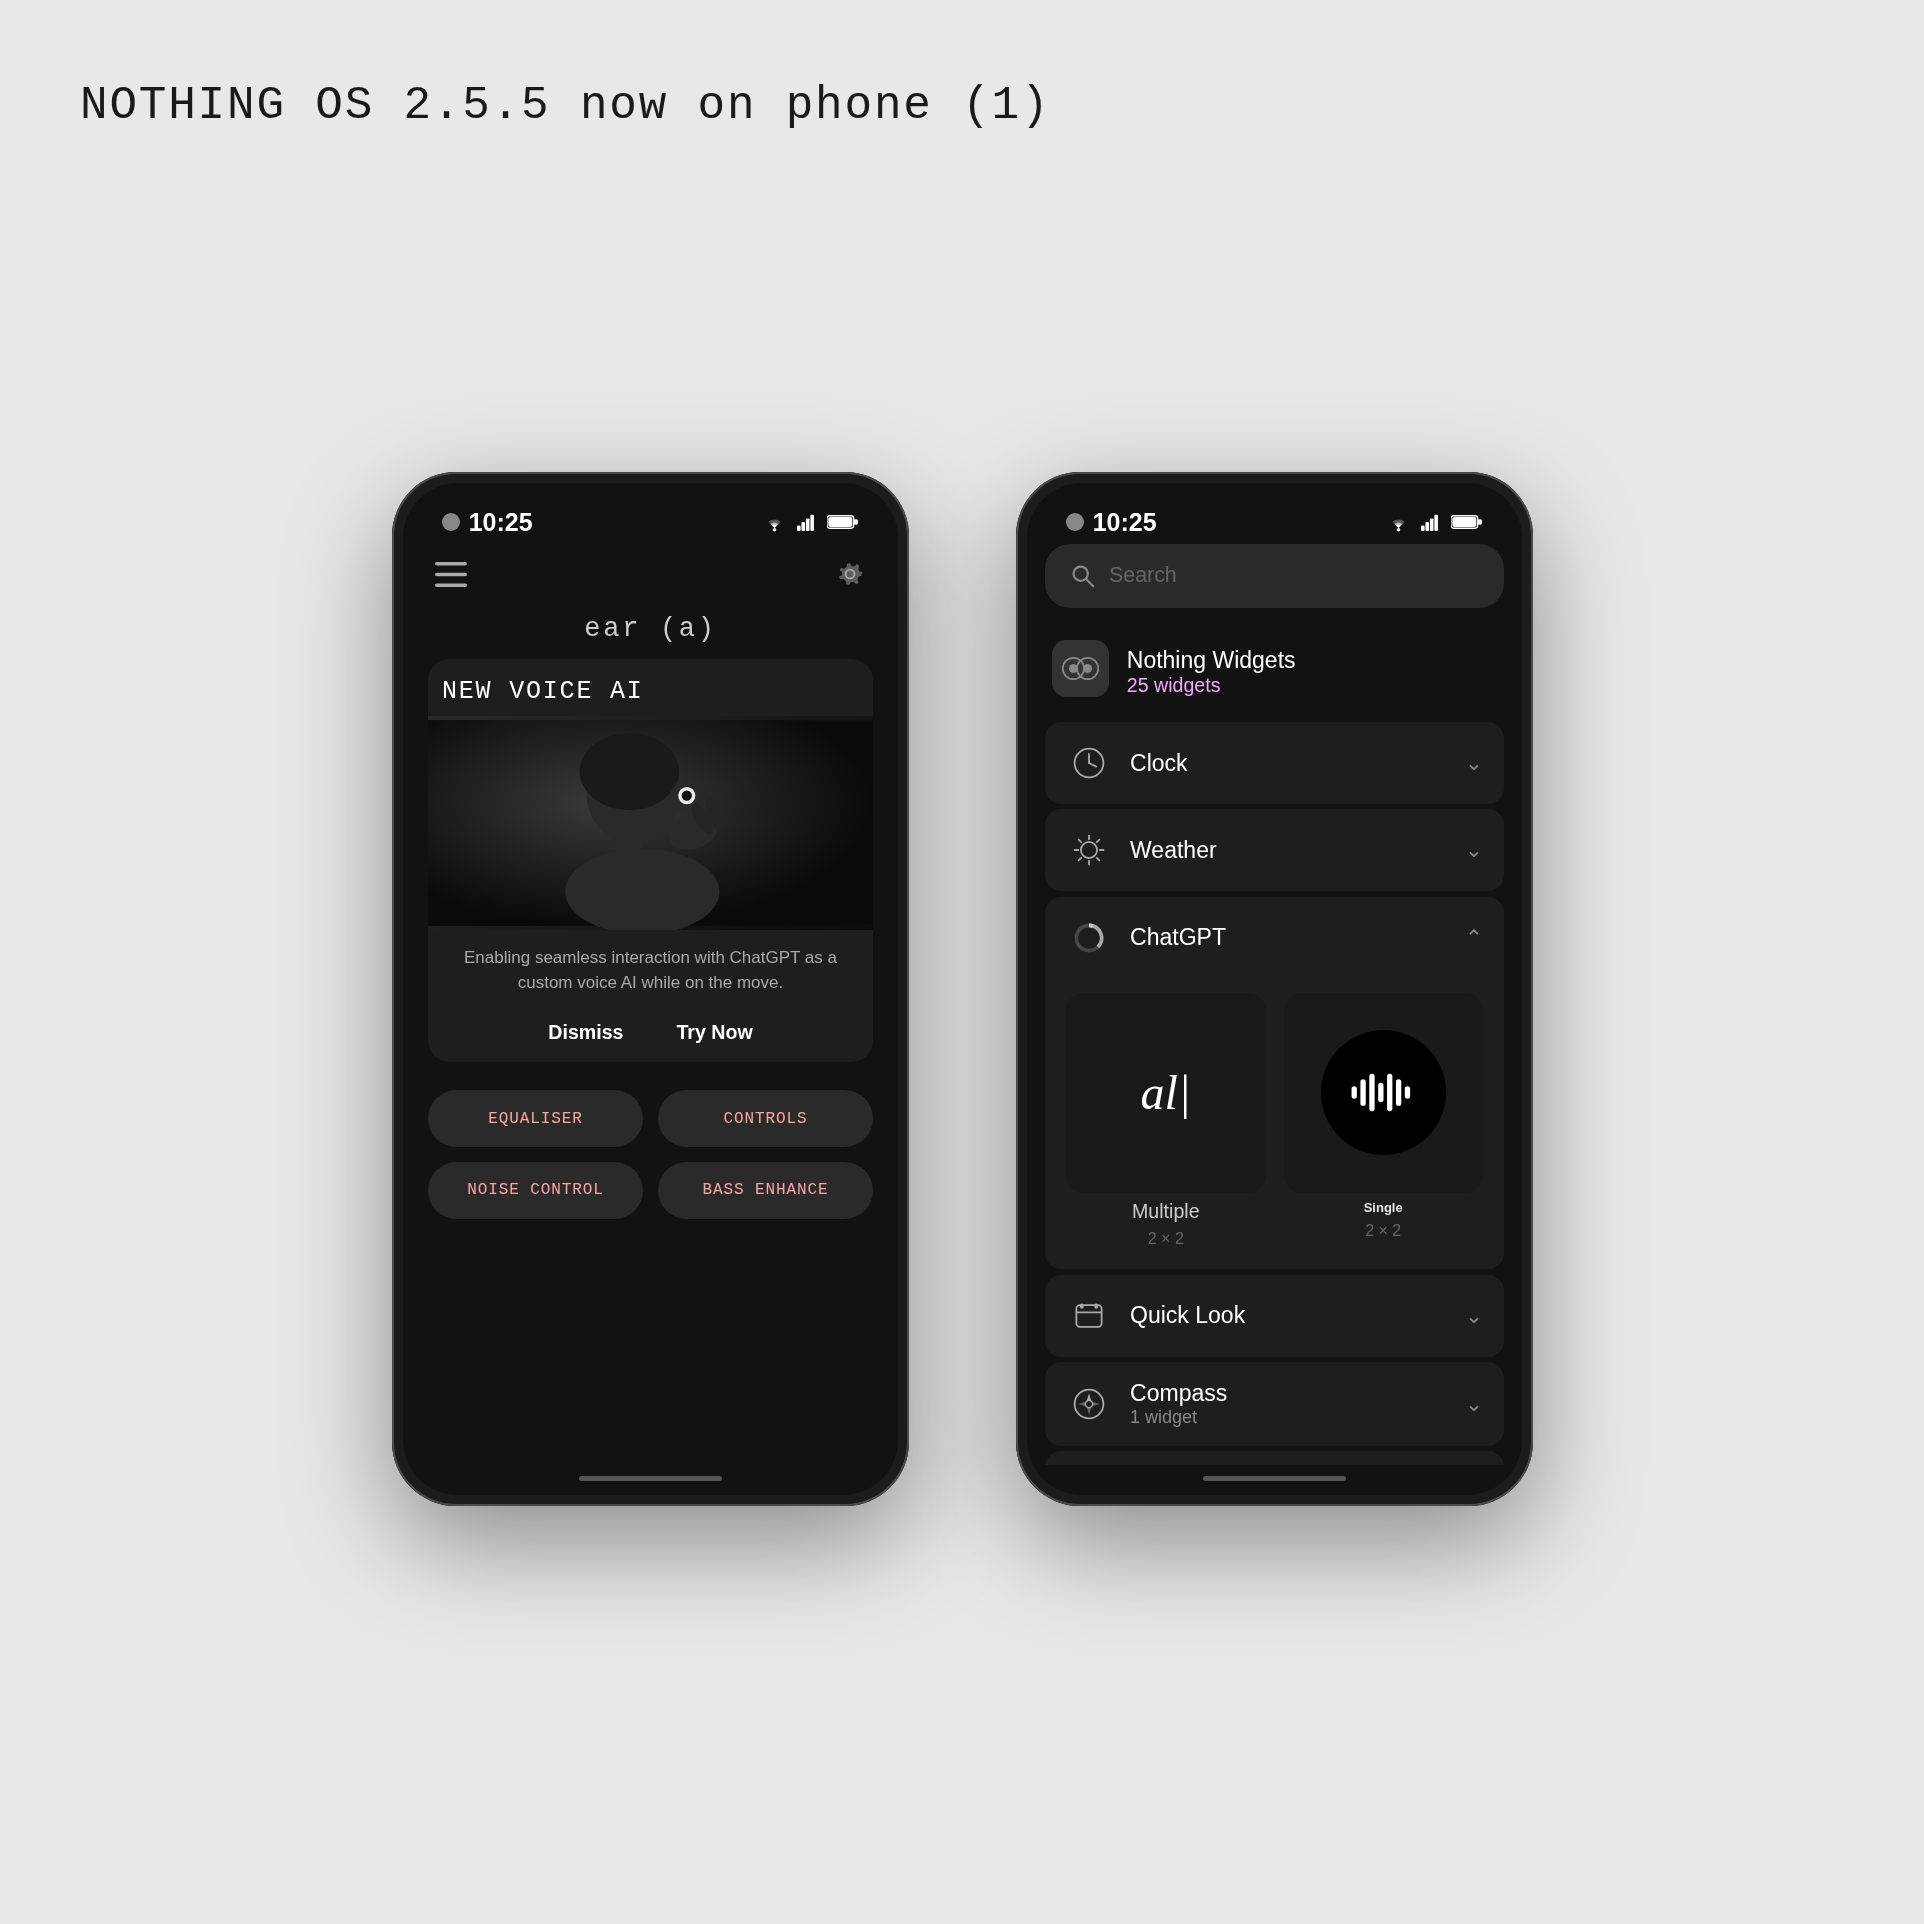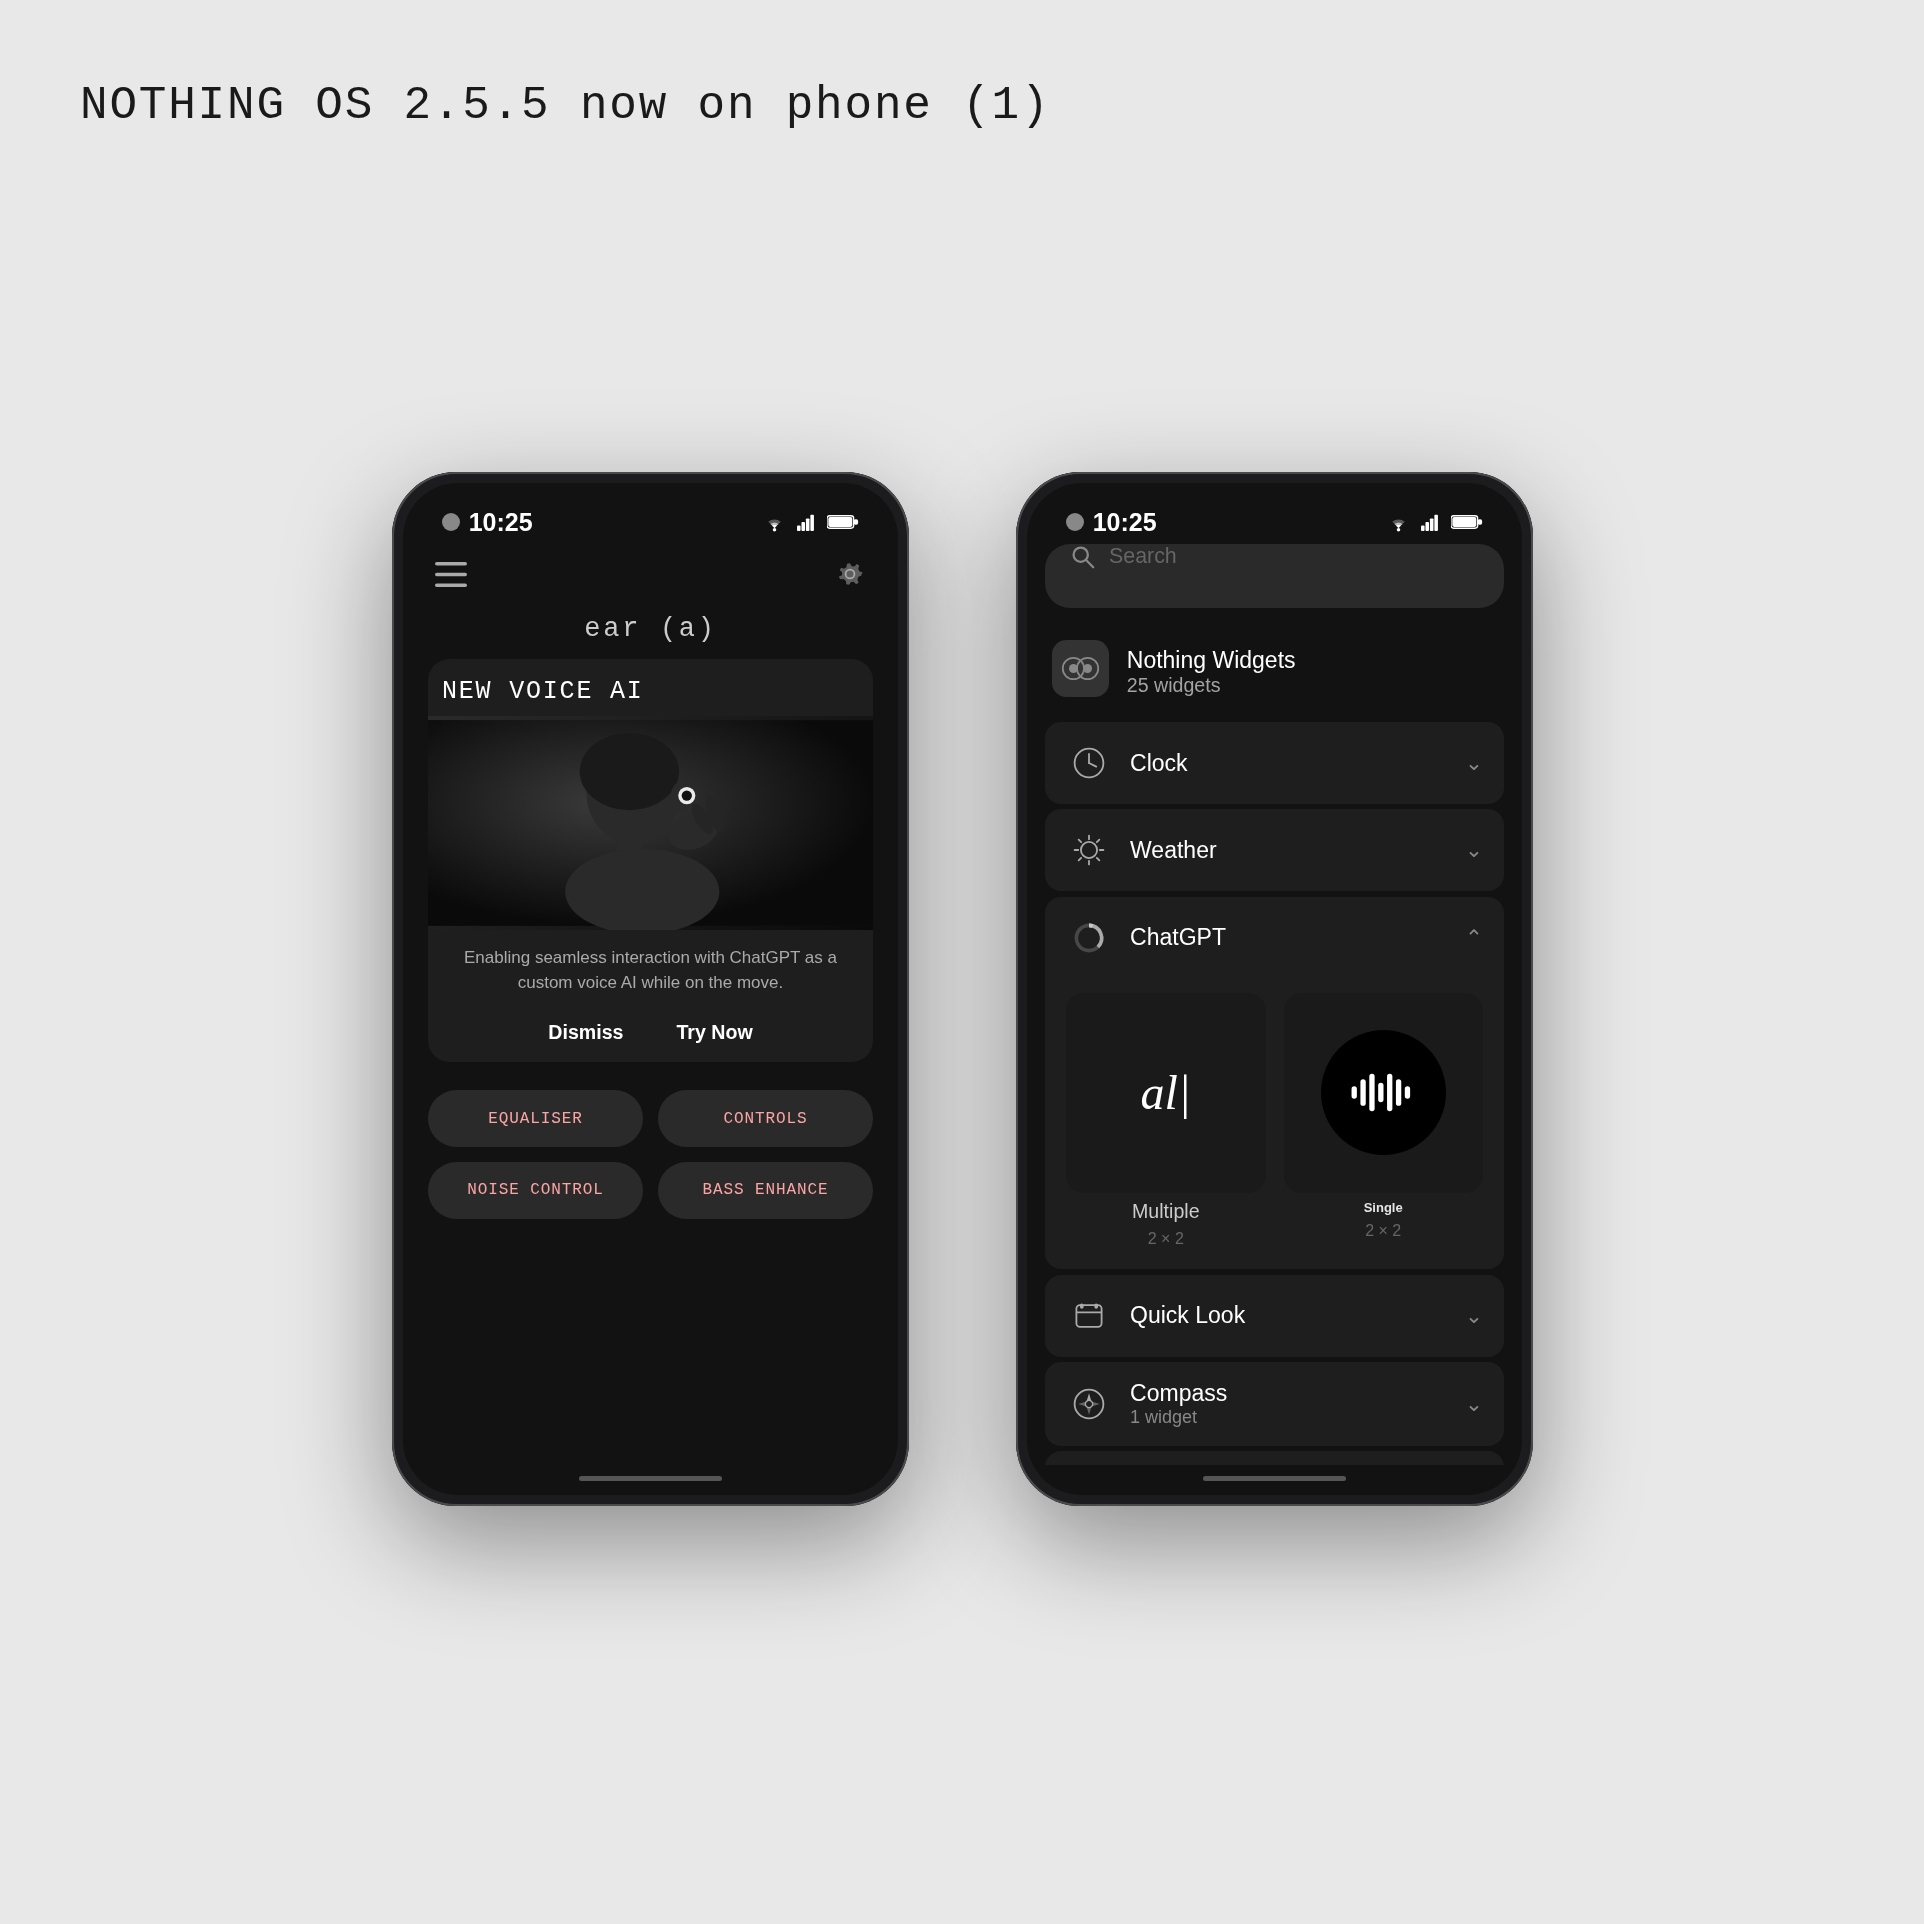--- a/index.html
+++ b/index.html
@@ -214,21 +214,21 @@
       flex-direction: column;
       padding: 0 18px;
       overflow: hidden;
     }
 
     .search-bar {
       background: #2a2a2a;
       border-radius: 25px;
       height: 64px;
       display: flex;
-      align-items: flex-start;
+      align-items: center;
       padding: 0 25px;
       gap: 14.3px;
       margin-bottom: 18px;
       flex-shrink: 0;
     }
 
     
     .nothing-widgets-header {
       display: flex;
       align-items: flex-end;
@@ -253,21 +253,21 @@
       flex-direction: column;
     }
 
     .nothing-title {
       color: #fff;
       font-size: 23px;
       font-weight: 500;
     }
 
     .nothing-subtitle {
-      color: #a3a3a3;
+      color: #f0abfc;
       font-size: 19.6px;
     }
 
     
     .widget-list {
       flex: 1;
       overflow: hidden;
       display: flex;
       flex-direction: column;
       gap: 1.8px;

